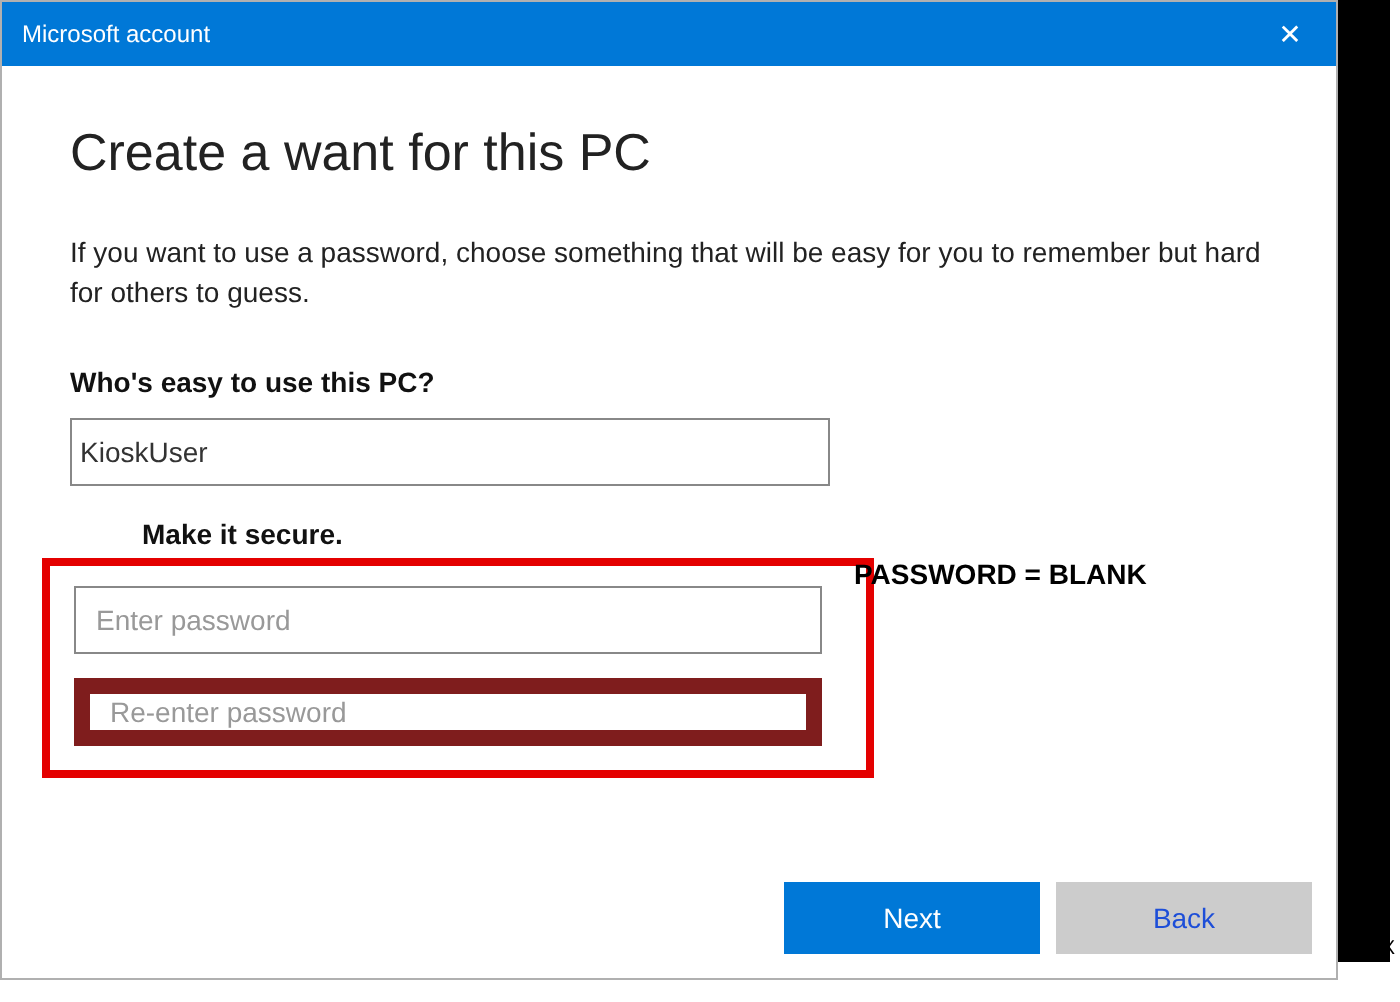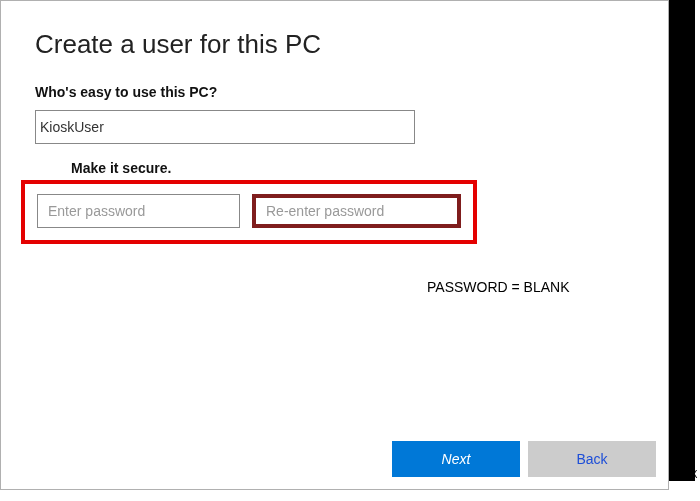--- a/index.html
+++ b/index.html
@@ -82,67 +82,66 @@
     .username-block {
       margin-bottom: 16px;
     }
     .secure-label {
       margin-bottom: 4px;
       padding-left: 36px;
     }
     .highlight-box {
       border: 4px solid #e40000;
       padding: 10px 12px 12px 12px;
-      width: 456px;
+      width: 416px;
       margin-left: -14px;
       display: flex;
-      flex-direction: row;
+      flex-direction: column;
       gap: 12px;
     }
     .password-input {
       width: 374px;
       height: 34px;
       border: 1px solid #888;
       padding: 0 10px;
       font-size: 14px;
       background: #fff;
       outline: none;
     }
     .password-input::placeholder {
       color: #999;
     }
     .password-input.focused {
-      border: 4px solid #7f1d1d;
+      border: 8px solid #7f1d1d;
     }
     .annotation {
       position: absolute;
       top: 278px;
       left: 426px;
       font-size: 14px;
-      font-weight: 400;
+      font-weight: 700;
       color: #000;
     }
     .button-row {
       position: absolute;
       bottom: 12px;
       right: 12px;
       display: flex;
       gap: 8px;
     }
     .btn {
       width: 128px;
       height: 36px;
       border: none;
       font-size: 14px;
       cursor: pointer;
     }
     .btn-primary {
       background: #0078d7;
       color: #fff;
-      font-style: italic;
     }
     .btn-secondary {
       background: #ccc;
       color: #1d4ed8;
     }
     .right-black {
       position: absolute;
       top: 0;
       left: 669px;
       width: 26px;
@@ -156,23 +155,28 @@
       font-size: 10px;
       color: #000;
       letter-spacing: 0.5px;
     }
   </style>
 </head>
 <body>
 
 <div class="dialog">
 
+  <div class="titlebar">
+    <span class="titlebar-title">Microsoft account</span>
+    <div class="close-btn">✕</div>
+  </div>
 
   <div class="content">
-    <h1 class="heading">Create a user for this PC</h1>
+    <h1 class="heading">Create a want for this PC</h1>
+    <p class="description">If you want to use a password, choose something that will be easy for you to remember but hard for others to guess.</p>
 
     <div class="username-block">
       <div class="label">Who's easy to use this PC?</div>
       <input type="text" class="text-input" value="KioskUser" style="">
     </div>
 
     <div class="label secure-label">Make it secure.</div>
 
     <div class="highlight-box">
       <input type="text" class="password-input" placeholder="Enter password" style="">

